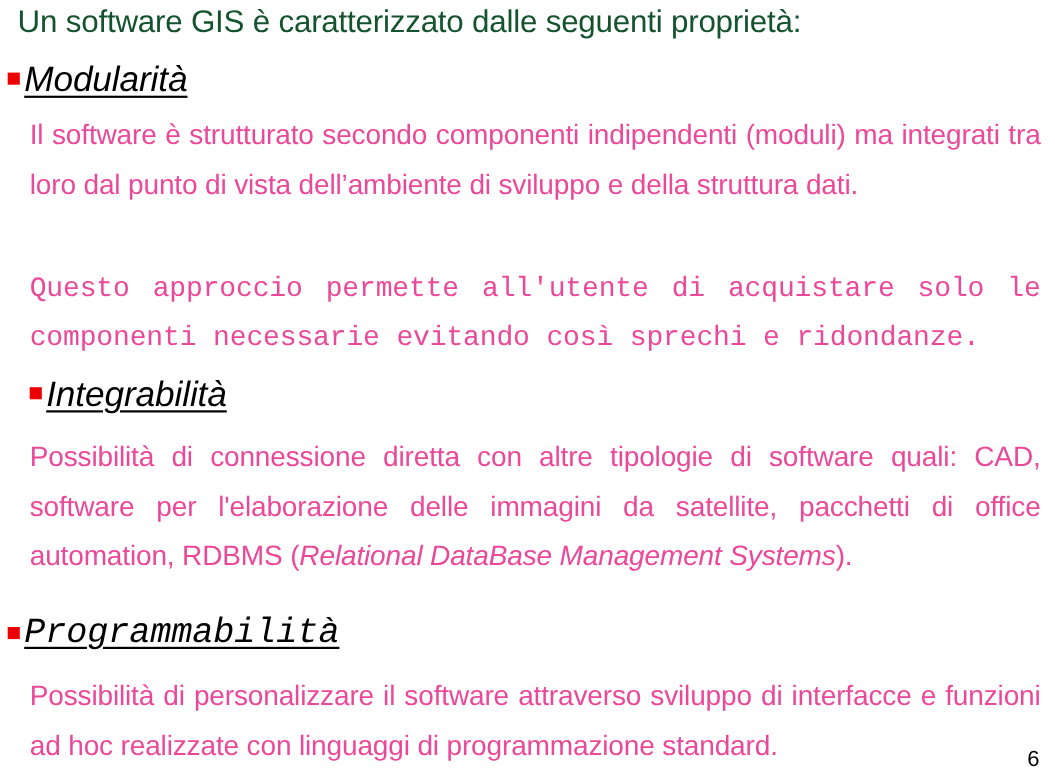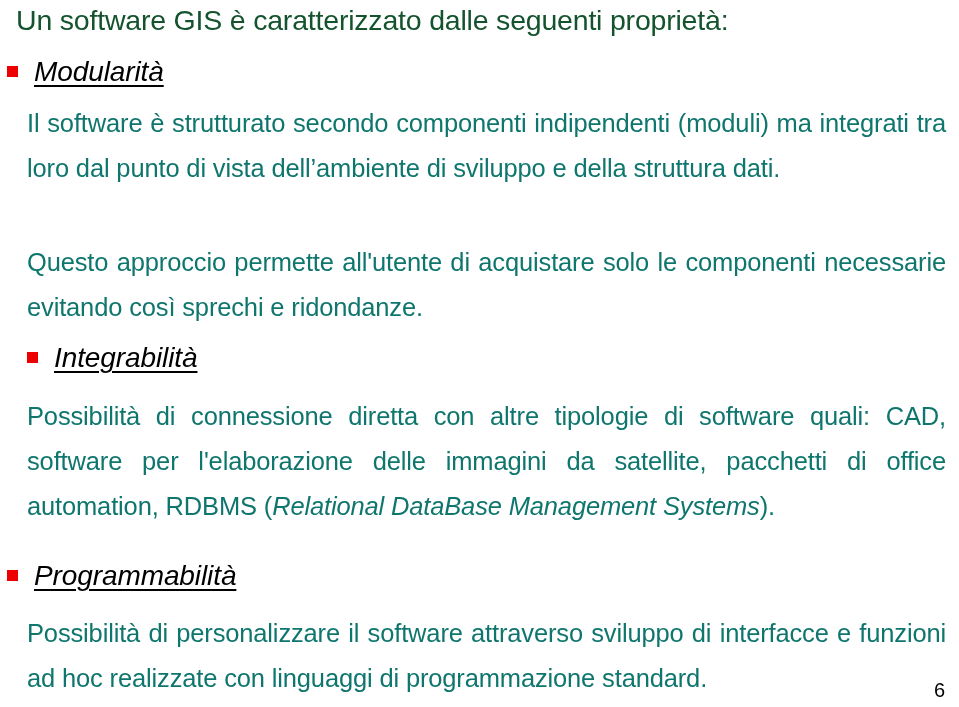--- a/index.html
+++ b/index.html
@@ -42,43 +42,43 @@
   .bullet-marker {
     position: absolute;
     left: 7px;
     top: 14px;
     width: 11px;
     height: 11px;
     background: #ED0000;
   }
   .bullet-heading {
     position: absolute;
-    left: 34px;
+    left: 22px;
     top: 0;
-    font-size: 28px;
+    font-size: 32px;
     line-height: 40px;
     font-style: italic;
     text-decoration: underline;
     text-underline-offset: 4px;
     text-decoration-thickness: 2px;
     letter-spacing: -0.1px;
     white-space: nowrap;
   }
 
   
   .body-par {
     position: absolute;
     left: 27px;
     width: 919px;
     font-size: 25.5px;
     line-height: 45px;
     text-align: justify;
     text-justify: inter-word;
     letter-spacing: -0.15px;
-    color: #0f766e;
+    color: #ec4899;
   }
   .body-par i { font-style: italic; }
 
   
   .page-number {
     position: absolute;
     right: 14px;
     bottom: 6px;
     font-size: 20px;
     line-height: 22px;
@@ -92,30 +92,30 @@
 
   <div class="slide-title">Un software GIS è caratterizzato dalle seguenti proprietà:</div>
 
   <div class="bullet-row" style="top:52px;">
     <span class="bullet-marker"></span>
     <span class="bullet-heading">Modularità</span>
   </div>
 
   <div class="body-par" style="top:101px;">Il software è strutturato secondo componenti indipendenti (moduli) ma integrati tra loro dal punto di vista dell’ambiente di sviluppo e della struttura dati.</div>
 
-  <div class="body-par" style="top:240px;">Questo approccio permette all'utente di acquistare solo le componenti necessarie evitando così sprechi e ridondanze.</div>
+  <div class="body-par" style="top:240px;font-family:Liberation Mono, monospace;">Questo approccio permette all'utente di acquistare solo le componenti necessarie evitando così sprechi e ridondanze.</div>
 
   <div class="bullet-row" style="top:338px;margin-left:20px;">
     <span class="bullet-marker"></span>
     <span class="bullet-heading">Integrabilità</span>
   </div>
 
   <div class="body-par" style="top:394px;">Possibilità di connessione diretta con altre tipologie di software quali: CAD, software per l'elaborazione delle immagini da satellite, pacchetti di office automation, RDBMS (<i>Relational DataBase Management Systems</i>).</div>
 
-  <div class="bullet-row" style="top:556px;">
+  <div class="bullet-row" style="top:556px;font-family:Liberation Mono, monospace;">
     <span class="bullet-marker"></span>
     <span class="bullet-heading">Programmabilità</span>
   </div>
 
   <div class="body-par" style="top:611px;">Possibilità di personalizzare il software attraverso sviluppo di interfacce e funzioni ad hoc realizzate con linguaggi di programmazione standard.</div>
 
   <div class="page-number">6</div>
 
 </div>
 

